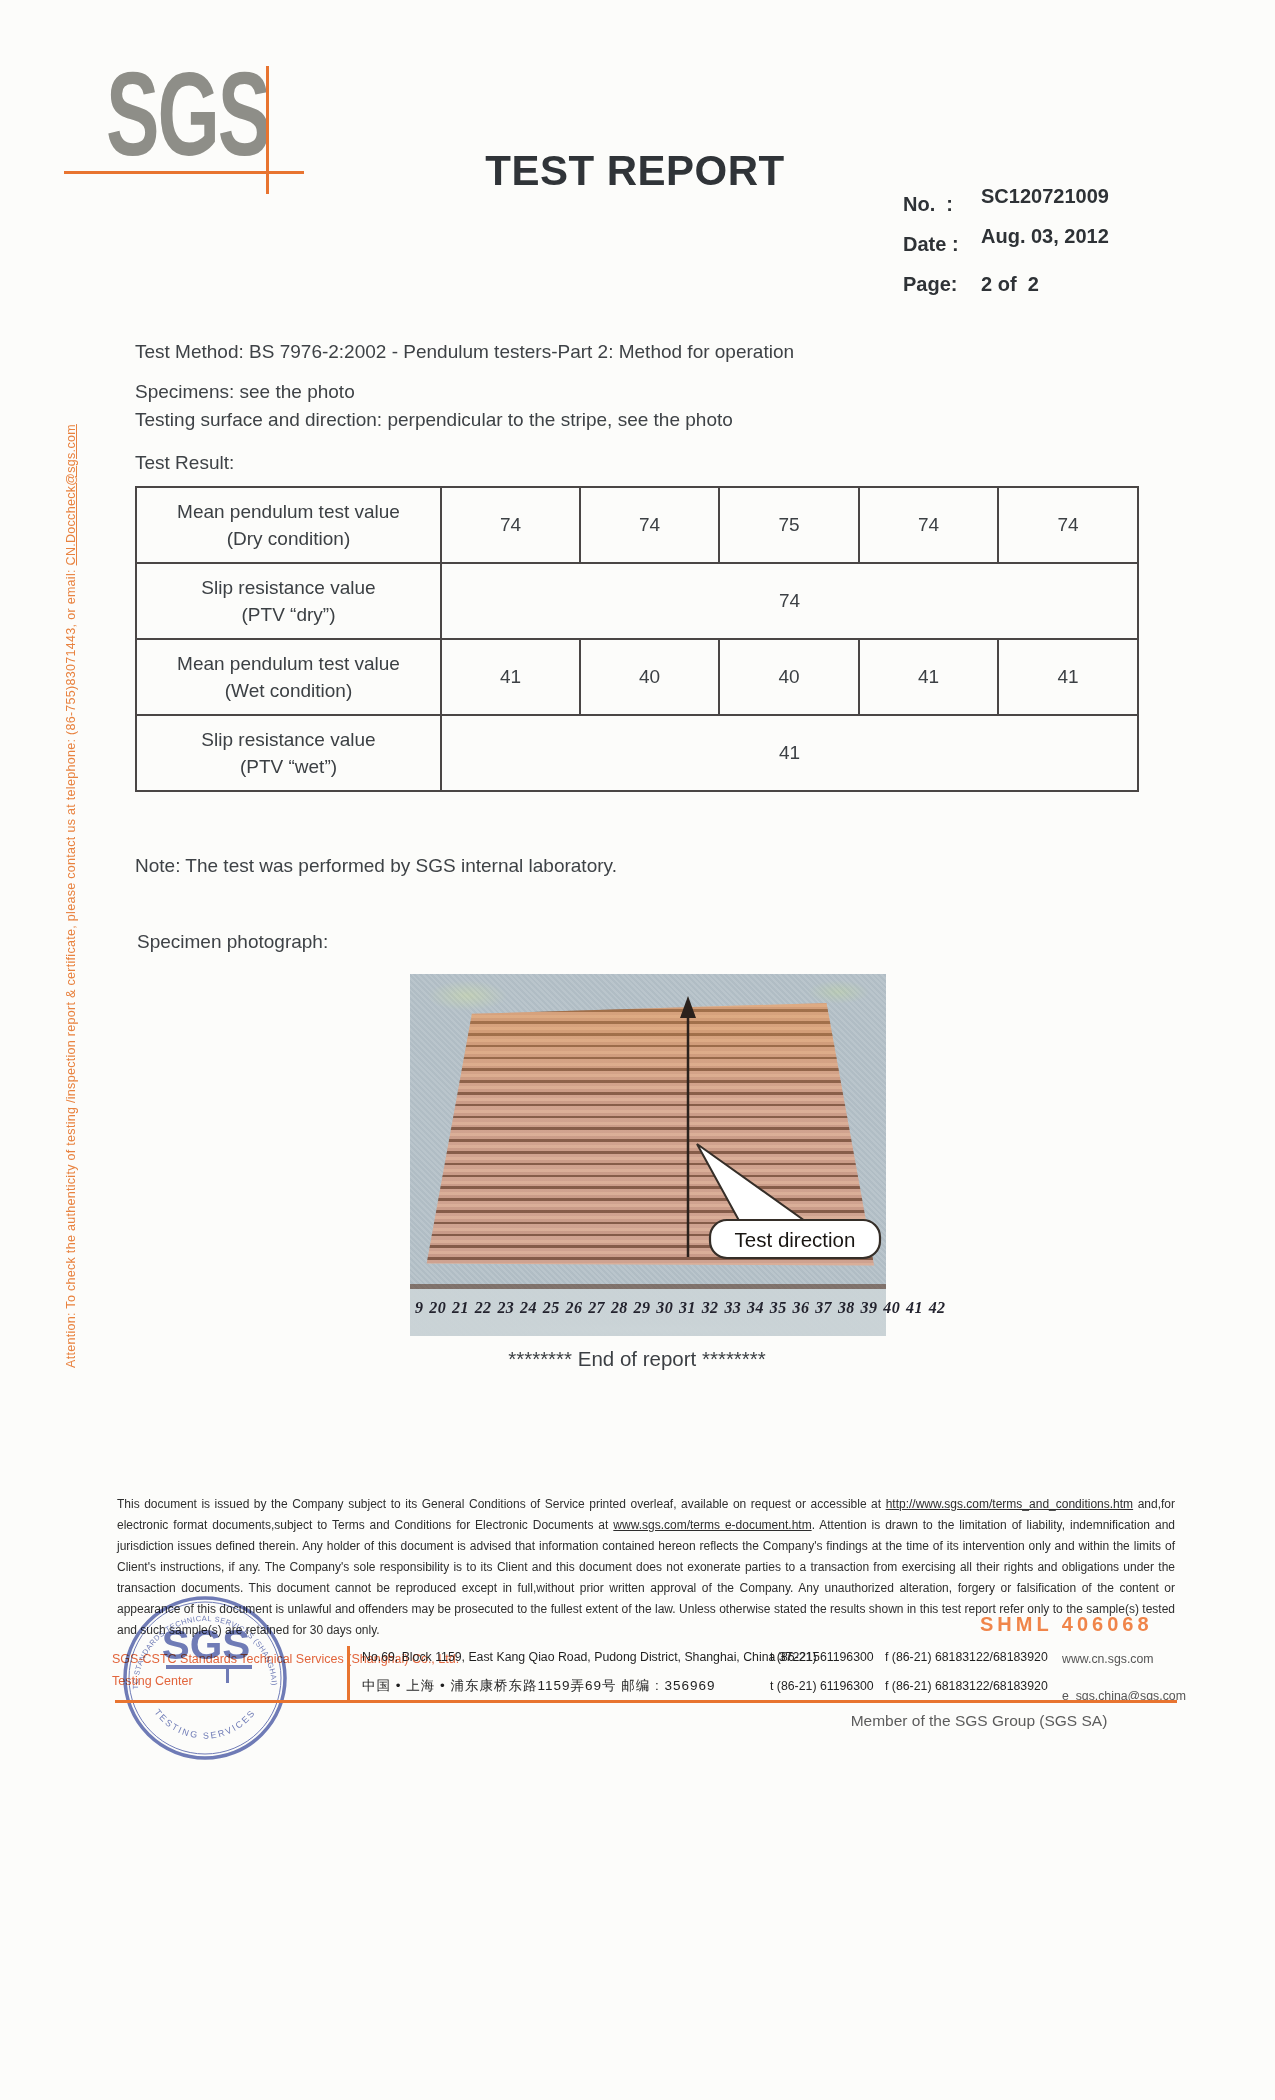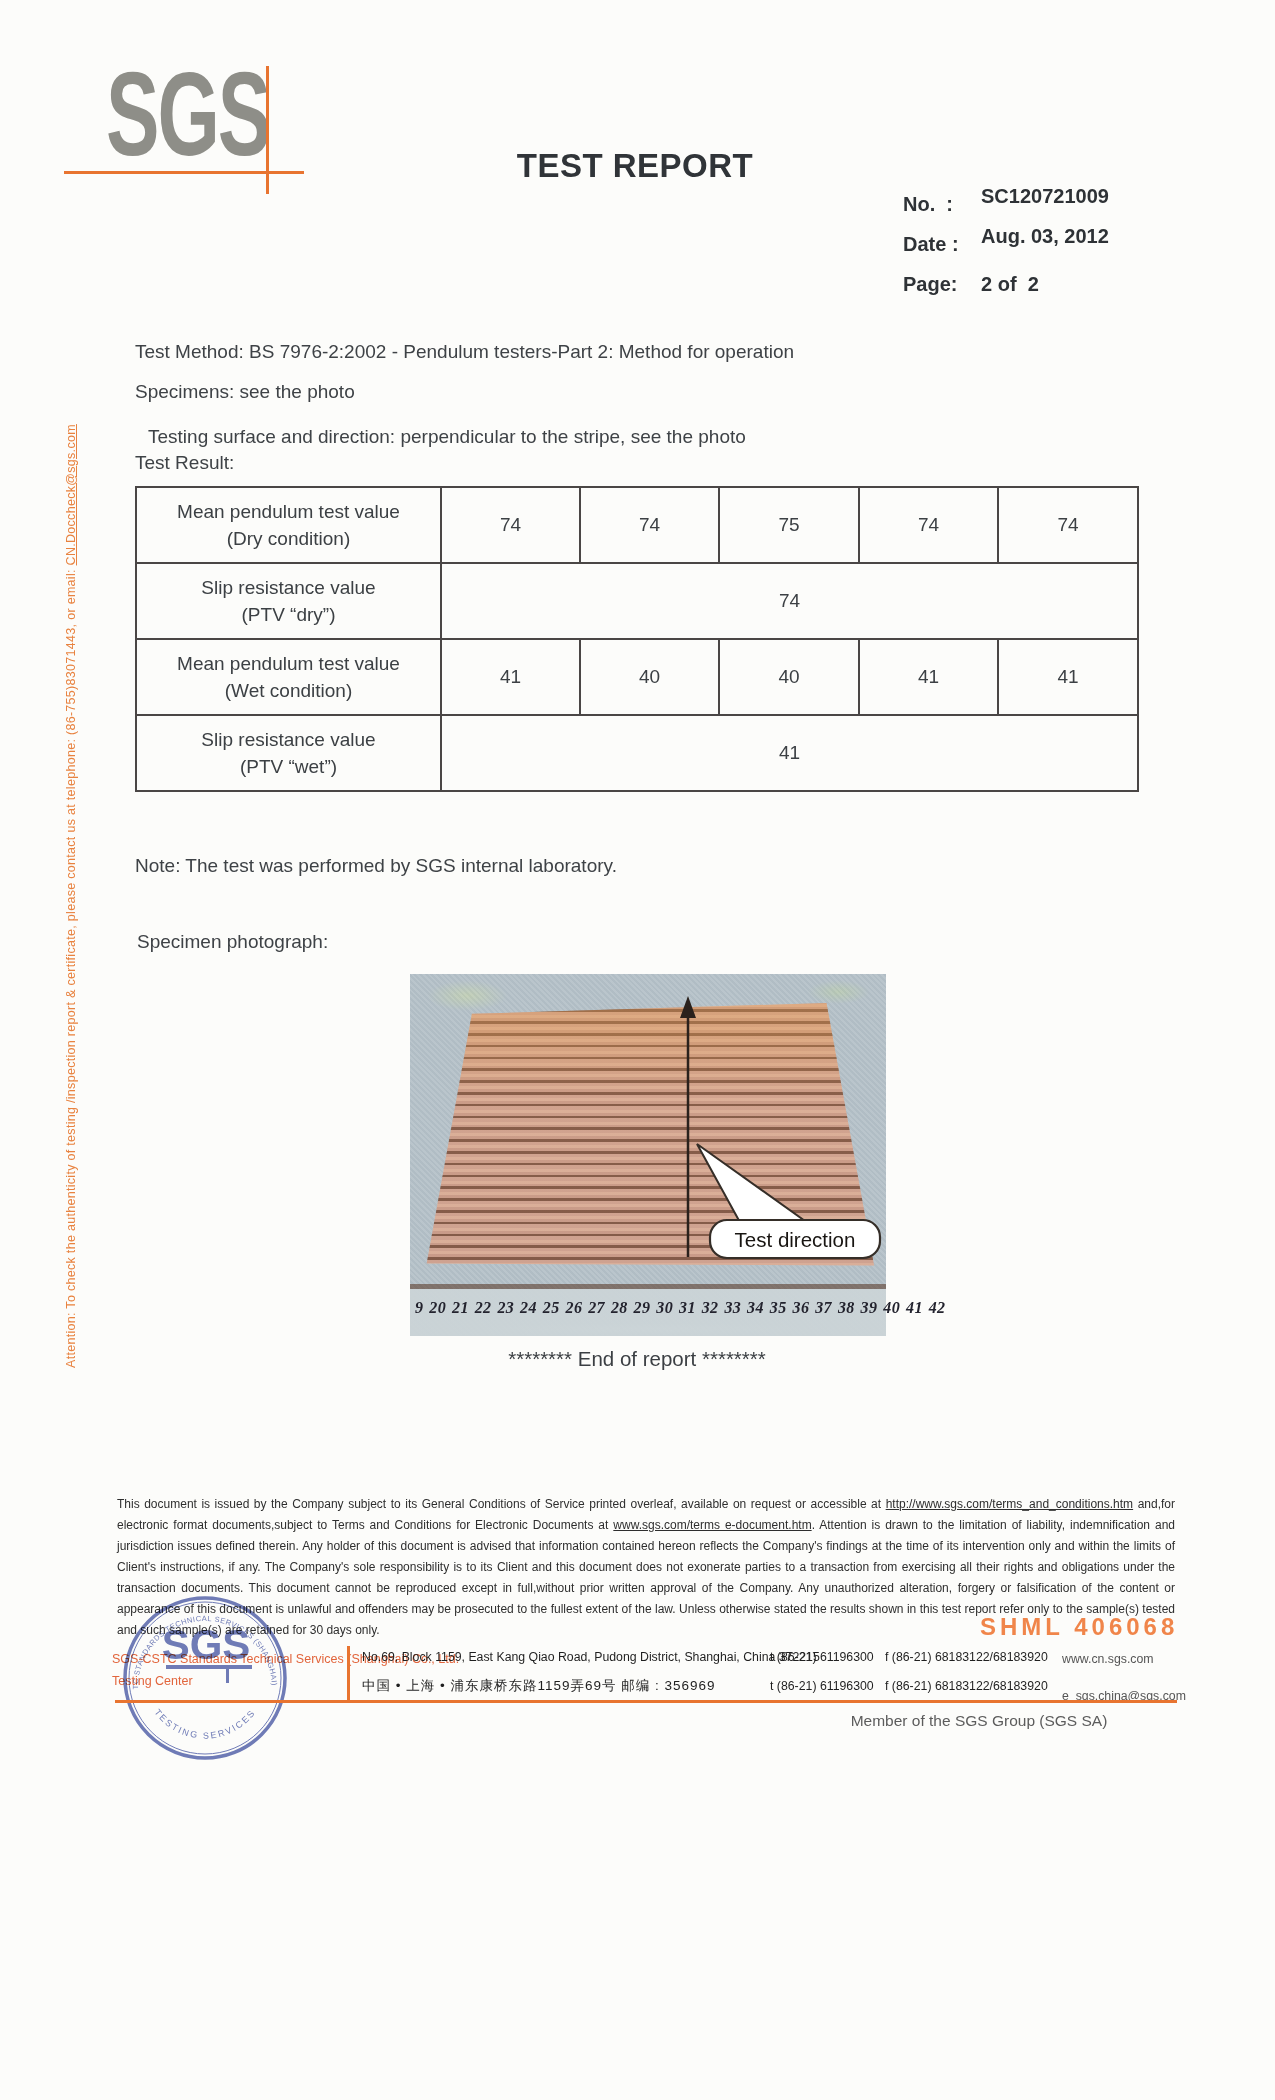--- a/index.html
+++ b/index.html
@@ -22,28 +22,28 @@
   
   .logo-text{
     left:106px;top:58px;font-size:118px;font-weight:bold;line-height:.95;
     color:#8e8e88;letter-spacing:-3px;transform:scaleX(.68);transform-origin:left top;
   }
   .logo-hline{left:64px;top:171px;width:240px;height:3px;background:#e87430;}
   .logo-vline{left:266px;top:66px;width:3px;height:128px;background:#e87430;}
 
   .report-title{
     left:380px;top:147px;width:510px;text-align:center;
-    font-size:33px;font-weight:bold;letter-spacing:.5px;color:#303438;
+    font-size:42px;font-weight:bold;letter-spacing:.5px;color:#303438;
   }
 
   .meta{left:903px;top:185px;display:grid;grid-template-columns:78px auto;row-gap:9px;
         font-size:20px;font-weight:bold;color:#2e3236;}
 
   .bodyline{left:135px;font-size:19px;color:#3e4246;}
-  .bl1{top:341px;} .bl2{top:381px;} .bl3{top:426px;margin-left:13px;} .bl4{top:452px;}
+  .bl1{top:341px;} .bl2{top:381px;} .bl3{top:409px;} .bl4{top:452px;}
 
   
   .result-table{
     left:135px;top:486px;width:1002px;border-collapse:collapse;table-layout:fixed;
     font-size:19px;color:#3c4044;
   }
   .result-table td{border:2px solid #4a4645;text-align:center;vertical-align:middle;padding:2px;}
   .result-table tr.hdr td{height:50px;}
   .result-table tr.r td{height:70px;}
   .result-table .lbl div{line-height:27px;}
@@ -89,21 +89,21 @@
     left:117px;top:1494px;width:1058px;
     font-size:12px;line-height:21px;text-align:justify;color:#2e2e2e;
   }
   .legal .u{text-decoration:underline;}
 
   .company-l1{left:112px;top:1652px;font-size:12.5px;color:#e2653c;}
   .company-l2{left:112px;top:1674px;font-size:12.5px;color:#e2653c;}
 
   .stamp{left:120px;top:1593px;opacity:.78;mix-blend-mode:multiply;}
 
-  .shml{left:980px;top:1613px;font-size:24px;font-weight:bold;letter-spacing:4px;color:#f0854a;}
+  .shml{left:980px;top:1613px;font-size:20px;font-weight:bold;letter-spacing:4px;color:#f0854a;}
 
   .f-vline{left:347px;top:1646px;width:3px;height:54px;background:#e87430;}
   .f-en{top:1650px;font-size:12.3px;color:#1f1f1f;}
   .f-cn{top:1677px;font-size:13.5px;color:#1f1f1f;letter-spacing:1px;}
   .f-cn2{top:1679px;font-size:12.3px;color:#1f1f1f;}
   .fa{left:362px;} .ft{left:770px;} .ff{left:885px;}
   .f-web{left:1062px;top:1652px;font-size:12.3px;color:#555;}
   .f-email{left:1062px;top:1681px;font-size:12.3px;color:#555;}
   .f-hline{left:115px;top:1700px;width:1062px;height:2.5px;background:#e87430;}
   .member{left:779px;top:1712px;width:400px;text-align:center;font-size:15.5px;color:#5c5c5c;}

